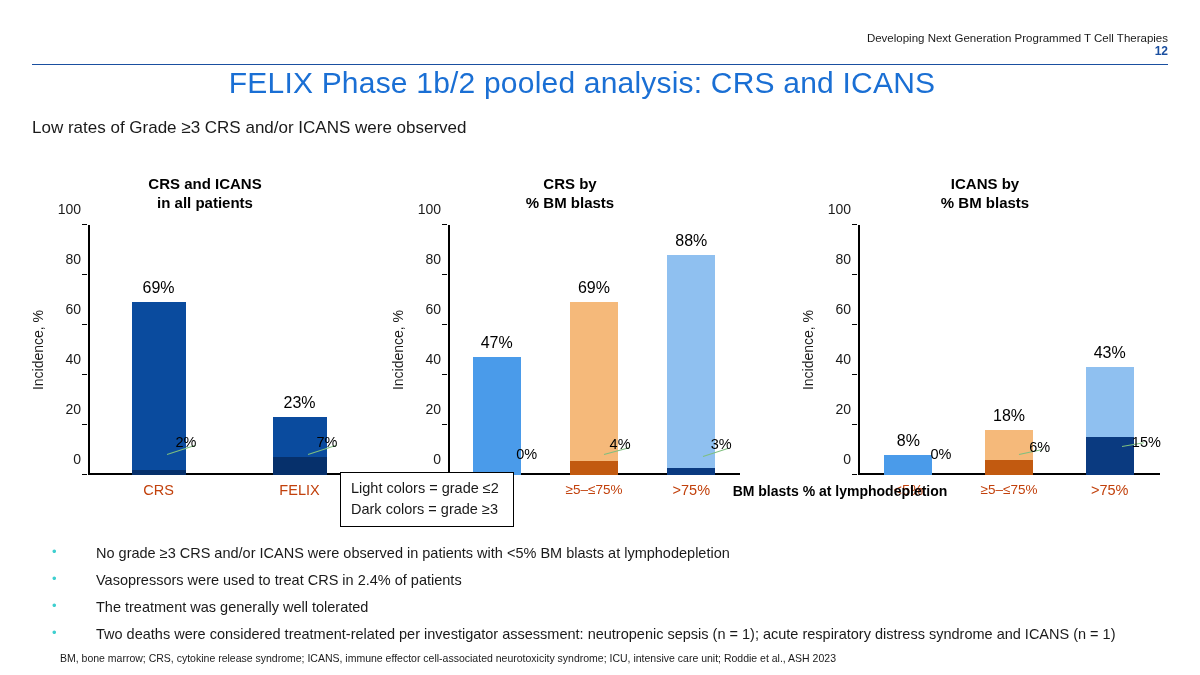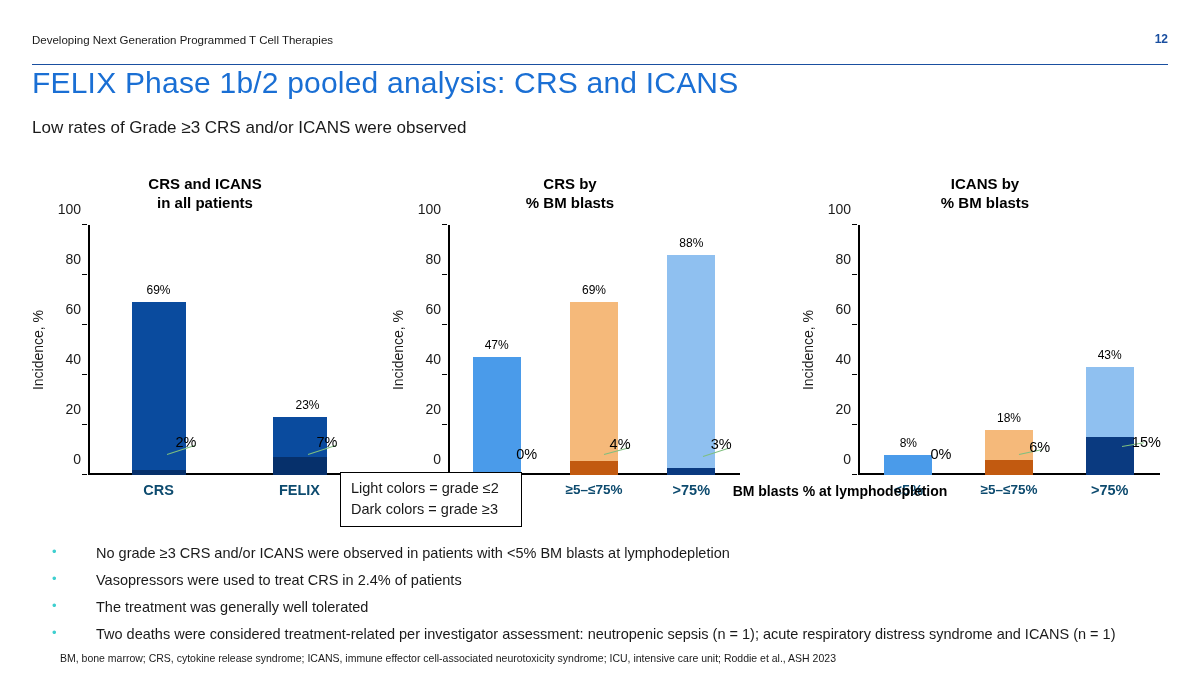--- a/index.html
+++ b/index.html
@@ -6,28 +6,28 @@
   html, body { margin:0; padding:0; }
   body {
     width:1200px; height:675px; background:#ffffff;
     font-family:"Liberation Sans", sans-serif;
     color:#1a1a1a; position:relative; overflow:hidden;
   }
   
   .hdr {
     position:absolute; left:32px; top:32px; width:1136px;
     display:flex; justify-content:space-between; align-items:flex-end;
-    padding-bottom:18px; border-bottom:1px solid #1a4fa0;
+    padding-bottom:6px; border-bottom:1px solid #1a4fa0;flex-direction:column;
   }
   .hdr-title { font-size:11.5px; color:#1a1a1a; }
   .hdr-page  { font-size:12px; color:#1a4fa0; font-weight:bold; }
 
   .slide-title {
     position:absolute; left:32px; top:66px; width:1100px;
-    font-size:30px; color:#1a6fd4; font-weight:normal; letter-spacing:.2px;
+    font-size:30px; color:#1a6fd4; font-weight:normal; letter-spacing:.2px;text-align:center;
   }
   .slide-sub {
     position:absolute; left:32px; top:118px; width:1100px;
     font-size:17px; color:#1a1a1a;
   }
 
   
   .panel { position:absolute; top:175px; }
   .p1 { left:40px;  width:330px; }
   .p2 { left:400px; width:340px; }
@@ -60,38 +60,38 @@
 
   .bars { position:absolute; left:0; right:0; top:0; bottom:0; display:flex; }
   .slot { flex:1; position:relative; height:100%; }
   .bar {
     position:absolute; bottom:0; left:50%; transform:translateX(-50%);
   }
   .seg { position:absolute; left:0; right:0; }
 
   .lbl {
     position:absolute; left:50%; transform:translateX(-50%);
-    font-size:12px; white-space:nowrap; color:#000;
+    font-size:16px; white-space:nowrap; color:#000;
   }
   .lbl-side {
     position:absolute; font-size:14.5px; white-space:nowrap; color:#000;
   }
   .leader { position:absolute; height:1px; background:#7fbf7f; }
 
   .xtick {
     position:absolute; top:100%; margin-top:7px; left:50%;
-    transform:translateX(-50%); font-size:14.5px; font-weight:bold;
-    white-space:nowrap; color:#0c4a6e;
+    transform:translateX(-50%); font-size:14.5px; font-weight:normal;
+    white-space:nowrap; color:#c2410c;
   }
   .xtick.small { font-size:13.5px; }
 
   
   .legend {
     position:absolute; left:340px; top:472px;
-    border:1.5px solid #000; background:#fff; padding:5px 22px 6px 10px;
+    border:1.5px solid #000; background:#fff; padding:5px 14px 6px 10px;
     font-size:14.5px; line-height:1.45;
   }
   .axis-caption {
     position:absolute; left:630px; top:483px; width:420px;
     font-size:14px; font-weight:bold; text-align:center; color:#000;
   }
 
   
   .bullets { position:absolute; left:52px; top:543px; width:1100px; }
   .bullet { display:flex; align-items:flex-start; margin-bottom:6px; }
@@ -145,21 +145,21 @@
           <div class="lbl" style="bottom:71%;">69%</div>
           <div class="leader" style="left:56%;width:30px;bottom:8%;transform:rotate(-18deg);transform-origin:left center;"></div>
           <div class="lbl-side" style="left:62%;bottom:10%;">2%</div>
           <div class="xtick">CRS</div>
         </div>
         <div class="slot">
           <div class="bar" style="width:54px;height:23%;">
             <div class="seg" style="bottom:0;height:100%;background:#0a4b9e;"></div>
             <div class="seg" style="bottom:0;height:30%;background:#06306b;"></div>
           </div>
-          <div class="lbl" style="bottom:25%;margin-left:8px;">23%</div>
+          <div class="lbl" style="bottom:25%;">23%</div>
           <div class="leader" style="left:56%;width:30px;bottom:8%;transform:rotate(-18deg);transform-origin:left center;"></div>
           <div class="lbl-side" style="left:62%;bottom:10%;">7%</div>
           <div class="xtick">FELIX</div>
         </div>
       </div>
     </div>
   </div>
 </div>
 
 <div class="panel p2">

